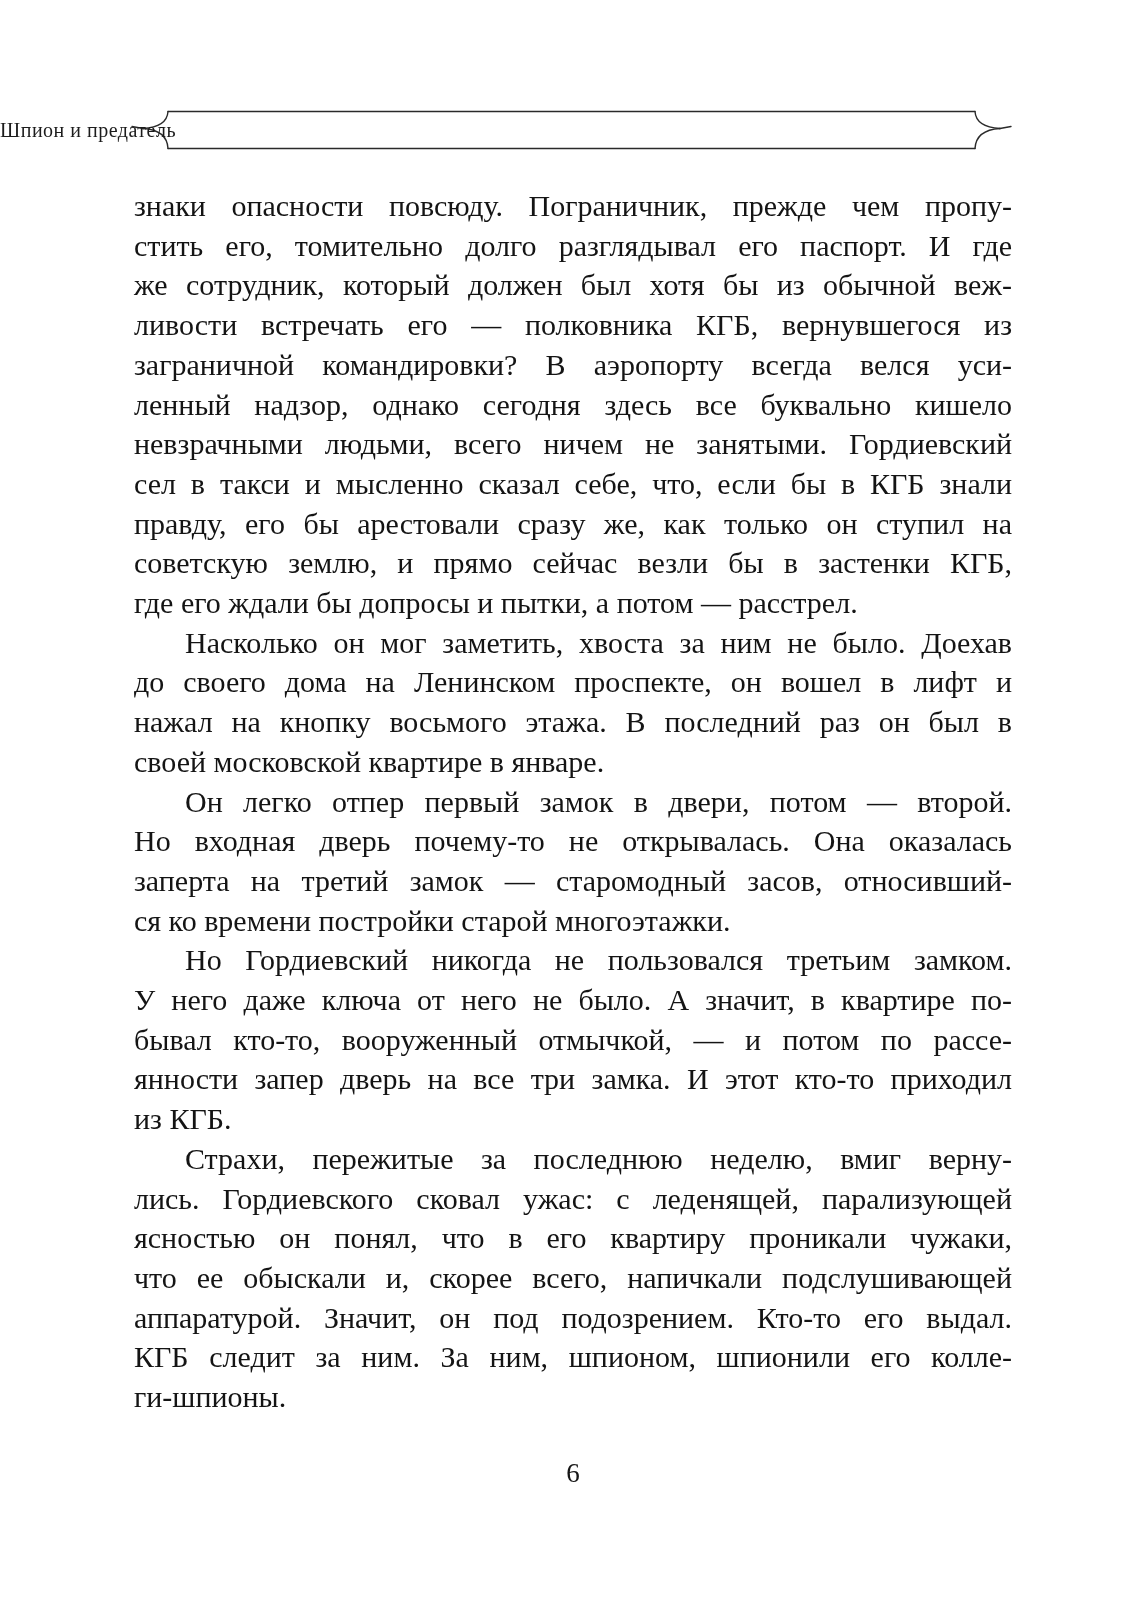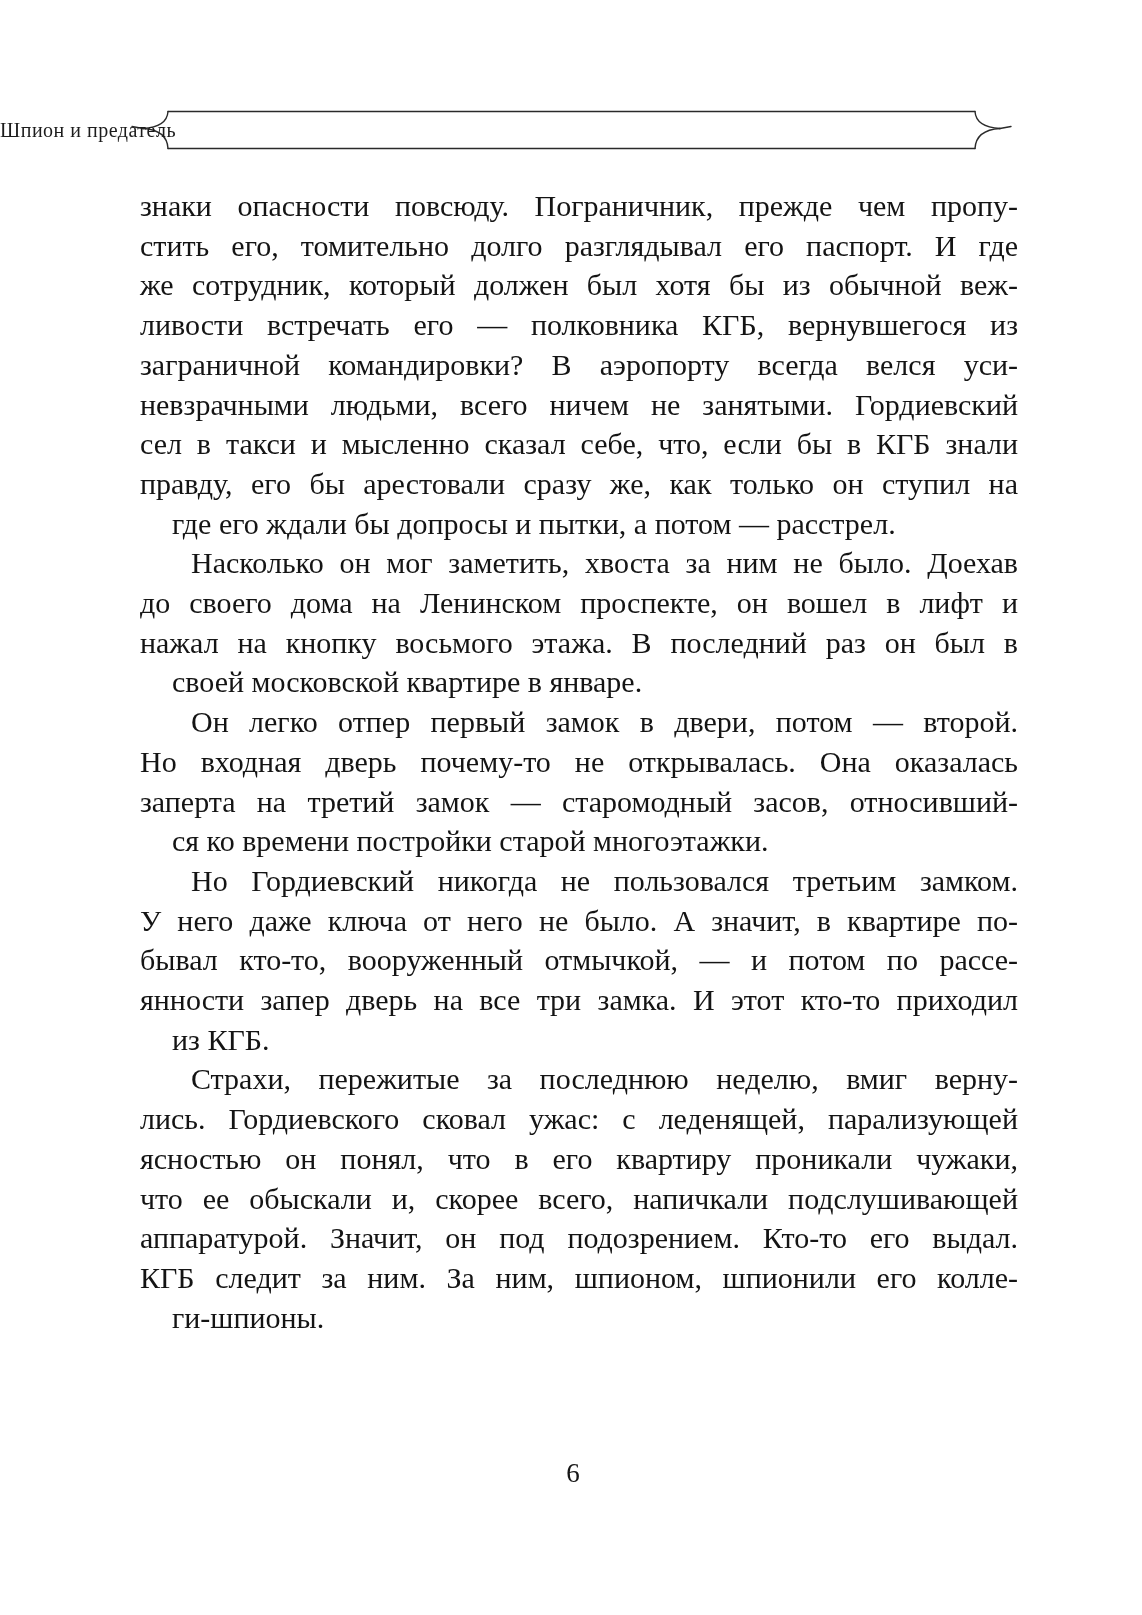--- a/index.html
+++ b/index.html
@@ -24,34 +24,34 @@
     left: 0;
     width: 100%;
     height: 38px;
     line-height: 38px;
     font-size: 20px;
     letter-spacing: 0.5px;
     color: #1c1c1c;
   }
   .body-text {
     position: absolute;
-    left: 140px;
+    left: 134px;
     top: 186px;
     width: 878px;
     font-size: 30px;
     line-height: 39.7px;
     color: #141414;
   }
   .paragraph { margin: 0; padding: 0; }
   .line {
     text-align: justify;
     text-align-last: justify;
     white-space: normal;
   }
-  .line.final { text-align-last: left; margin-left: 32px; }
+  .line.final { text-align-last: left; }
   .line.indent { text-indent: 51px; }
   .page-number {
     position: absolute;
     left: 134px;
     top: 1458px;
     width: 878px;
     text-align: center;
     font-size: 27px;
     color: #161616;
   }
@@ -79,23 +79,25 @@
 
   <div class="banner-title">Шпион и предатель</div>
 
   <div class="body-text">
       <div class="paragraph">
         <div class="line">знаки опасности повсюду. Пограничник, прежде чем пропу-</div>
         <div class="line">стить его, томительно долго разглядывал его паспорт. И где</div>
         <div class="line">же сотрудник, который должен был хотя бы из обычной веж-</div>
         <div class="line">ливости встречать его — полковника КГБ, вернувшегося из</div>
         <div class="line">заграничной командировки? В аэропорту всегда велся уси-</div>
+        <div class="line">ленный надзор, однако сегодня здесь все буквально кишело</div>
         <div class="line">невзрачными людьми, всего ничем не занятыми. Гордиевский</div>
         <div class="line">сел в такси и мысленно сказал себе, что, если бы в КГБ знали</div>
         <div class="line">правду, его бы арестовали сразу же, как только он ступил на</div>
+        <div class="line">советскую землю, и прямо сейчас везли бы в застенки КГБ,</div>
         <div class="line final">где его ждали бы допросы и пытки, а потом — расстрел.</div>
       </div>
       <div class="paragraph">
         <div class="line indent">Насколько он мог заметить, хвоста за ним не было. Доехав</div>
         <div class="line">до своего дома на Ленинском проспекте, он вошел в лифт и</div>
         <div class="line">нажал на кнопку восьмого этажа. В последний раз он был в</div>
         <div class="line final">своей московской квартире в январе.</div>
       </div>
       <div class="paragraph">
         <div class="line indent">Он легко отпер первый замок в двери, потом — второй.</div>

